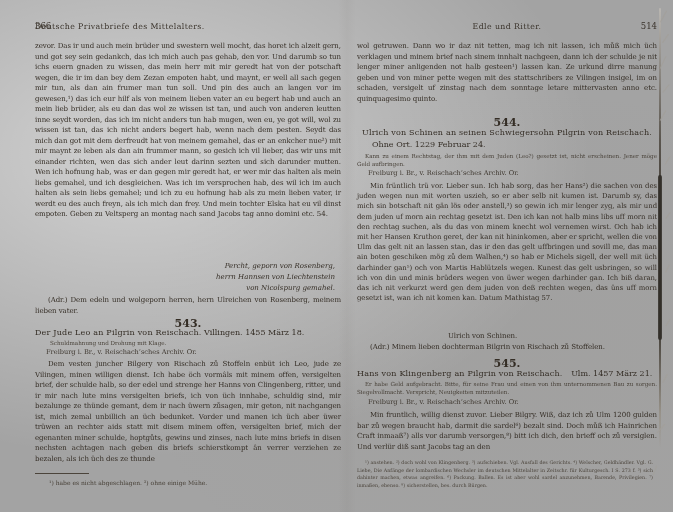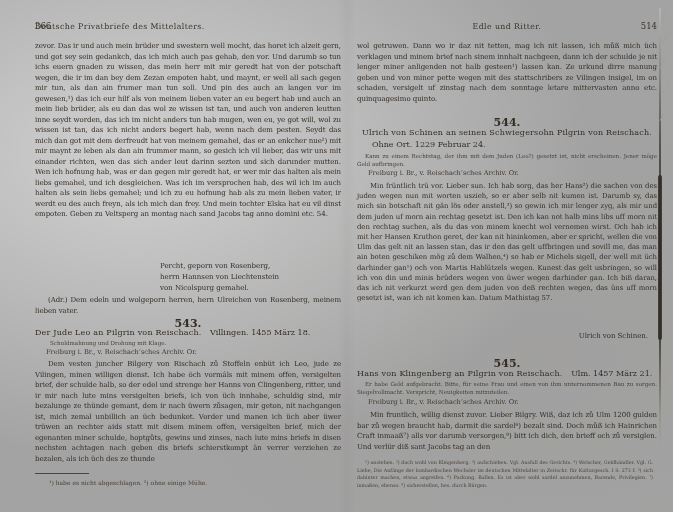--- a/index.html
+++ b/index.html
@@ -23,21 +23,21 @@
   .ind{text-indent:13px;}
   .runhead{font-size:7.8px;letter-spacing:.4px;color:#3a332b;}
   .pagenum{font-size:8.5px;color:#3a332b;}
   .secnum{font-size:11px;font-weight:bold;text-align:center;}
   .sectitle{font-size:8px;}
   .sectitle b{font-weight:normal;letter-spacing:.2px;}
   .regest{font-size:5.6px;line-height:7.5px;color:#463f36;text-indent:8px;text-align:justify;}
   .archive{font-size:6.6px;color:#3c352d;}
   .foot{font-size:6px;color:#463f36;}
   .footsmall{font-size:4.8px;line-height:7.6px;color:#4a433a;text-indent:8px;text-align:justify;}
-  .sig{font-size:7px;line-height:10.8px;text-align:left;}
+  .sig{font-size:7px;line-height:10.8px;text-align:right;font-style:italic;}
   .rule{position:absolute;background:#4b443b;height:1px;}
   .gutter{position:absolute;top:0;left:338px;width:18px;height:512px;pointer-events:none;
     background:linear-gradient(to right, rgba(60,50,40,0) 0%, rgba(60,50,40,.04) 50%, rgba(60,50,40,0) 100%);}
   .edgeline{position:absolute;left:659px;top:8px;width:2px;height:440px;border-radius:1px;
     background:linear-gradient(#b9b6b1, #5a554e 30%, #39342e 55%, #4b463f 75%, #979289 92%, rgba(151,146,137,0));}
   .edgeblot{position:absolute;left:658px;top:175px;width:4px;height:165px;border-radius:2px;background:#2f2b26;opacity:.85;}
   .pmark{position:absolute;height:1px;background:#a39f98;opacity:.8;border-radius:1px;}
 </style>
 </head>
 <body>
@@ -55,21 +55,21 @@
       <div>herrn Hannsen von Liechtenstein</div>
       <div>von Nicolspurg gemahel.</div>
     </div>
 
     <div class="t body7 just ind" style="left:35px;top:295px;width:306px;">(Adr.) Dem edeln und wolgeporn herren, hern Ulreichen von Rosenberg, meinem lieben vater.</div>
 
     <div class="t secnum" style="left:35px;top:317px;width:306px;">543.</div>
 
     <div class="t sectitle" style="left:35px;top:328px;width:306px;">
       <b>Der Jude Leo an Pilgrin von Reischach.</b>
-      <span style="margin-left:6px;">Villingen. 1455 März 18.</span>
+      <span style="">Villingen. 1455 März 18.</span>
     </div>
 
     <div class="t regest" style="left:42px;top:340px;width:292px;">Schuldmahnung und Drohung mit Klage.</div>
 
     <div class="t archive" style="left:46px;top:348px;width:290px;">Freiburg i. Br., v. Reischach’sches Archiv. Or.</div>
 
     <div class="t body7 just ind" style="left:35px;top:359px;width:306px;">Dem vesten juncher Bilgery von Rischach zů Stoffeln enbüt ich Leo, jude ze Vilingen, minen willigen dienst. Ich habe öch vormâls mit minem offen, versigelten brief, der schulde halb, so der edel und strenge her Hanns von Clingenberg, ritter, und ir mir nach lute mins versigelten briefs, ich von üch innhabe, schuldig sind, mir bezalunge ze thünde gemant, dem ir nach üwern zůsagen, mir geton, nit nachgangen ist, mich zemal unbillich an üch bedunket. Vorder und manen ich üch aber üwer trüwen an rechter aids statt mit disem minem offen, versigelten brief, mich der egenanten miner schulde, hoptgůts, gewins und zinses, nach lute mins briefs in disen nechsten achtagen nach geben dis briefs schierstkompt ân verrer verziehen ze bezalen, als ich üch des ze thunde</div>
 
     <div class="rule" style="left:35px;top:473px;width:54px;"></div>
 
@@ -88,22 +88,23 @@
       <b>Ulrich von Schinen an seinen Schwiegersohn Pilgrin von Reischach.</b>
     </div>
     <div class="t sectitle" style="left:24px;top:140px;width:284px;">Ohne Ort.   1229 Februar 24.</div>
 
     <div class="t regest" style="left:9px;top:153px;width:300px;">Kann zu einem Rechtstag, der ihm mit dem Juden (Leo?) gesetzt ist, nicht erscheinen. Jener möge Geld aufbringen.</div>
 
     <div class="t archive" style="left:20px;top:169px;width:288px;">Freiburg i. Br., v. Reischach’sches Archiv. Or.</div>
 
     <div class="t body69 just ind" style="left:9px;top:181px;width:300px;">Min früntlich trü vor. Lieber sun. Ich hab sorg, das her Hans²) die sachen von des juden wegen nun mit worten uszieh, so er aber selb nit kumen ist. Darumb sy, das mich sin botschaft nit gän lös oder anstell,³) so gewin ich mir lenger zyg, als mir und dem juden uf morn ain rechtag gesetzt ist. Den ich kan not halb mins libs uff morn nit den rechtag suchen, als du das von minem knecht wol vernemen wirst. Och hab ich mit her Hansen Kruthon geret, der kan nit hininkomen, aber er spricht, wellen die von Ulm das gelt nit an lassen stan, das ir den das gelt uffbringen und sovill me, das man ain boten geschiken mög zů dem Walhen,⁴) so hab er Michels sigell, der well mit üch darhinder gan⁵) och von Martis Hablützels wegen. Kunest das gelt usbringen, so will ich von din und minis brüders wegen von üwer wegen darhinder gan. Ich biß daran, das ich nit verkurzt werd gen dem juden von deß rechten wegen, das üns uff morn gesetzt ist, wan ich nit komen kan. Datum Mathistag 57.</div>
 
-    <div class="t body7" style="left:100px;top:331px;width:200px;text-align:right;">Ulrich von Schinen.</div>
+    <div class="t body7" style="left:100px;top:331px;width:200px;text-align:left;">Ulrich von Schinen.</div>
 
+    <div class="t body7 ind" style="left:9px;top:342px;width:300px;">(Adr.) Minem lieben dochterman Bilgrin von Rischach zů Stoffelen.</div>
 
     <div class="t secnum" style="left:9px;top:357px;width:300px;">545.</div>
 
     <div class="t sectitle" style="left:9px;top:369px;width:300px;">
       <b>Hans von Klingenberg an Pilgrin von Reischach.</b>
       <span style="margin-left:6px;">Ulm.   1457 März 21.</span>
     </div>
 
     <div class="t regest" style="left:9px;top:381px;width:300px;">Er habe Geld aufgebracht. Bitte, für seine Frau und einen von ihm unternommenen Bau zu sorgen. Siegelvollmacht. Verspricht, Neuigkeiten mitzuteilen.</div>
 

